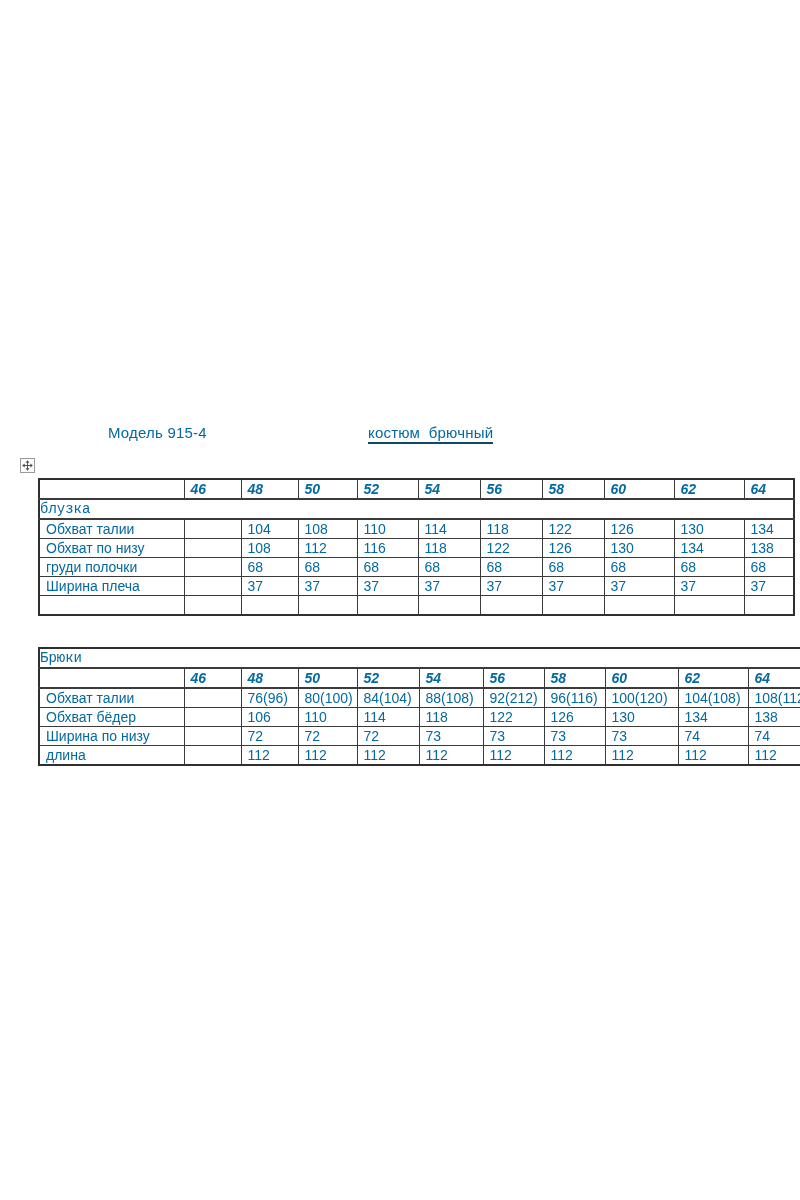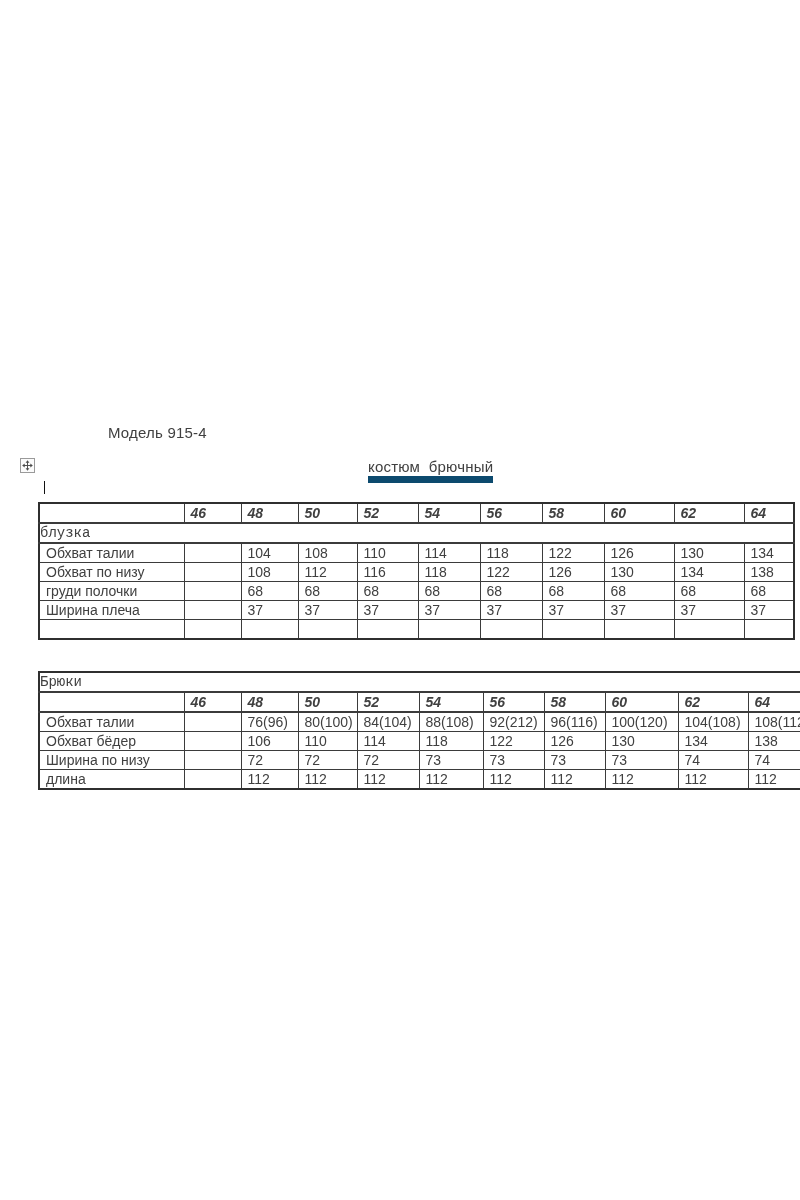--- a/index.html
+++ b/index.html
@@ -1,33 +1,33 @@
 <!DOCTYPE html>
 <html><head>
 <meta charset="utf-8">
 <style>
   html,body { margin:0; padding:0; background:#fff; }
   .page {
     position:relative; width:800px; height:1200px; background:#ffffff;
-    overflow:hidden; font-family:"Liberation Sans", sans-serif; color:#404040;
+    overflow:hidden; font-family:"Liberation Sans", sans-serif; color:#0369a1;
   }
   .title { position:absolute; top:424px; font-size:15px; letter-spacing:0.2px; }
   .title-model { left:108px; }
-  .title-suit  { left:368px; white-space:pre; border-bottom:7px solid #0c4a6e; padding-bottom:1px;margin-top:34px; }
+  .title-suit  { left:368px; white-space:pre; border-bottom:2px solid #0c4a6e; padding-bottom:1px; }
 
   .move-handle {
     position:absolute; left:20px; top:458px; width:15px; height:15px;
     border:1px solid #9a9a9a; background:#fbfbfb; box-sizing:border-box;
     display:flex; align-items:center; justify-content:center;
   }
   .move-handle svg { display:block; }
 
   table.t {
     position:absolute; border-collapse:collapse; table-layout:fixed;
-    border:2px solid #2f2f2f; background:#fff;margin-top:24px;
+    border:2px solid #2f2f2f; background:#fff;
   }
   table.t td {
     border:1px solid #3b3b3b; height:18px; line-height:18px;
     padding:0 0 0 6px; font-size:14px; white-space:nowrap; overflow:hidden;
   }
   table.t1 { left:38px; top:478px; width:755px; }
   table.t2 { left:38px; top:647px; width:780px; }
 
   tr.head td { font-weight:bold; font-style:italic; border-bottom-width:2px; }
   tr.section td { padding:0; border-bottom-width:2px; }

